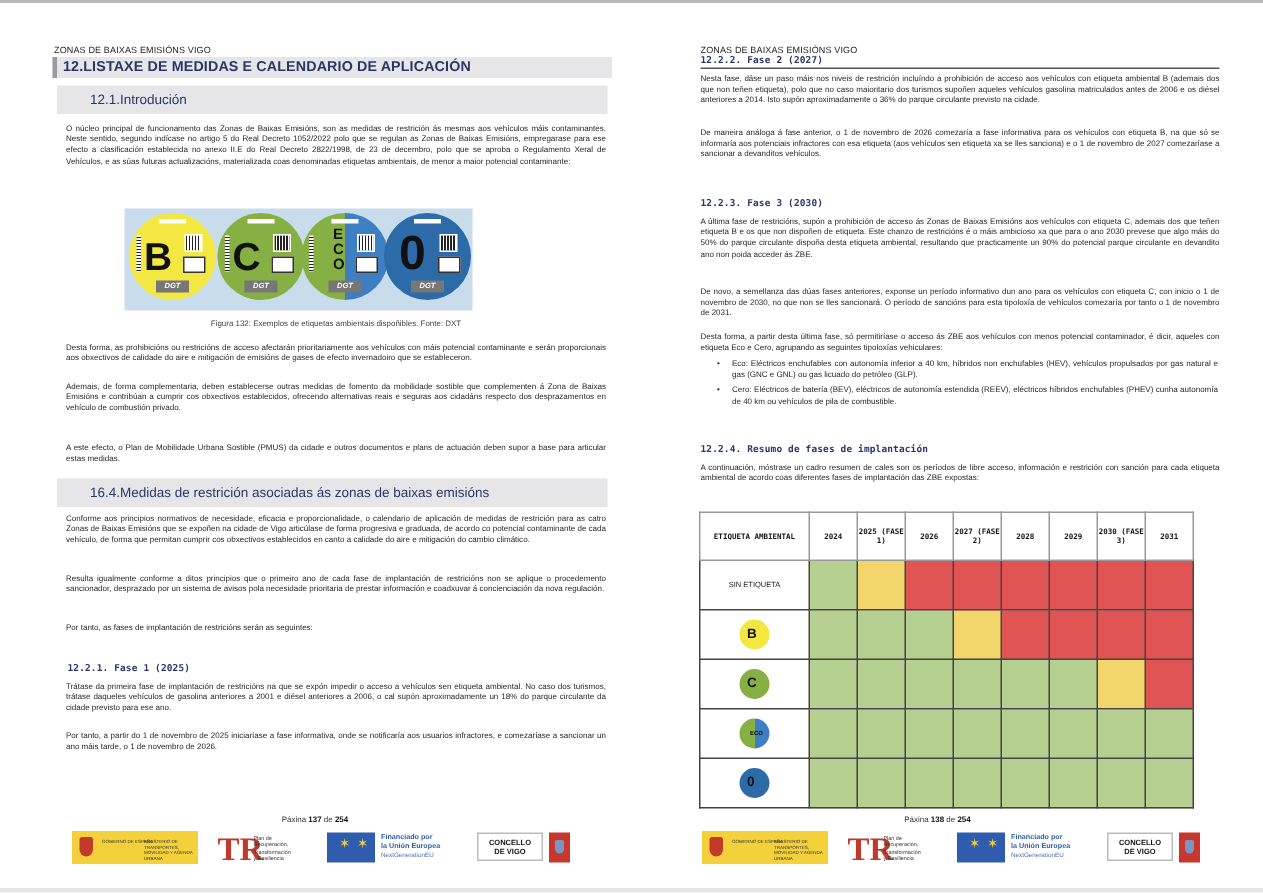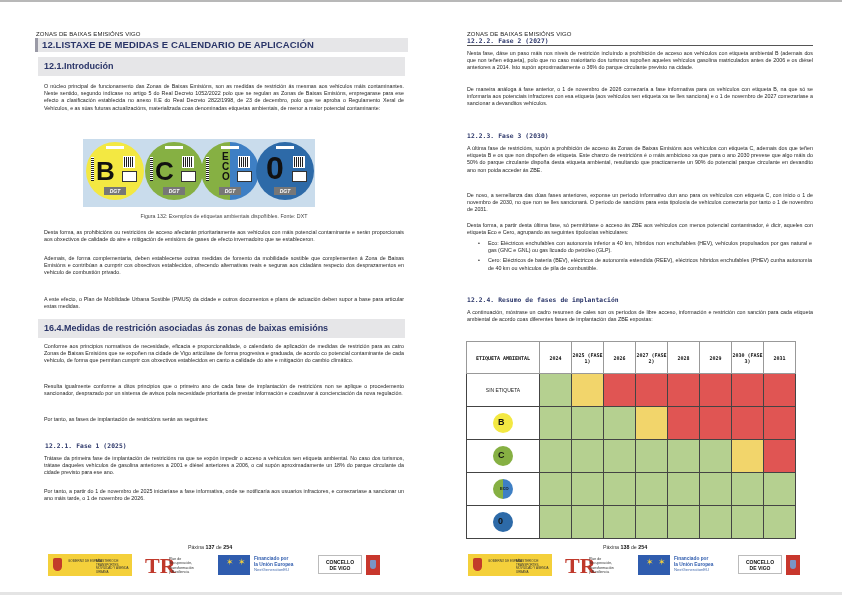--- a/index.html
+++ b/index.html
@@ -6,21 +6,21 @@
   body{width:842px;height:595px;background:#fff;position:relative;overflow:hidden;font-family:"Liberation Sans",sans-serif;color:#1a1a1a;}
   .topbar{position:absolute;left:0;top:0;width:842px;height:2px;background:#b8b8b8;}
   .botbar{position:absolute;left:0;top:592px;width:842px;height:3px;background:#e4e4e4;}
   .page{position:absolute;top:2px;width:420px;height:590px;background:#fff;}
   .page.left{left:0;}
   .page.right{left:422px;}
   .running{position:absolute;font-size:6px;letter-spacing:0.1px;color:#222;}
   .h1bar{position:absolute;left:35px;width:370px;height:14px;background:#e6e6e8;border-left:3px solid #9a9aa6;}
   .h1bar span{position:absolute;left:4px;top:1px;font-size:9.5px;font-weight:bold;color:#2a3568;letter-spacing:0.1px;}
   .h2bar{position:absolute;left:38px;width:367px;height:19px;background:#e6e6e8;}
-  .h2bar span{position:absolute;left:6px;top:4px;font-size:9px;font-weight:bold;color:#2a3568;}
+  .h2bar span{position:absolute;left:22px;top:4px;font-size:9px;font-weight:normal;color:#2a3568;}
   .h3{position:absolute;font-size:6.3px;font-weight:bold;color:#2a3568;font-family:"DejaVu Sans Mono",monospace;letter-spacing:0.1px;}
   .p{position:absolute;font-size:5.35px;line-height:7.2px;text-align:justify;color:#1f1f1f;}
   .caption{position:absolute;font-size:5.3px;color:#444;text-align:center;}
   .labels-fig{position:absolute;left:83px;top:137px;width:232px;height:68px;background:#c9dcec;}
   .badge{position:absolute;top:3px;width:58px;height:58px;border-radius:50%;overflow:hidden;}
   .badge .letter{position:absolute;left:10px;top:14px;font-size:26px;font-weight:bold;color:#111;font-family:"Liberation Sans",sans-serif;}
   .badge .qr{position:absolute;right:9px;top:14px;width:10px;height:10px;background:repeating-linear-gradient(90deg,#222 0 1px,#fff 1px 2px);border:1px solid #fff;}
   .badge .dgt{position:absolute;left:18px;bottom:5px;width:22px;height:8px;background:#777;color:#fff;font-size:5px;font-weight:bold;font-style:italic;text-align:center;line-height:8px;}
   .badge .tag{position:absolute;left:20px;top:4px;width:18px;height:3px;background:#fff;}
   .badge .bar{position:absolute;left:5px;top:15px;width:3px;height:24px;background:repeating-linear-gradient(0deg,#222 0 1px,#fff 1px 2px);}

